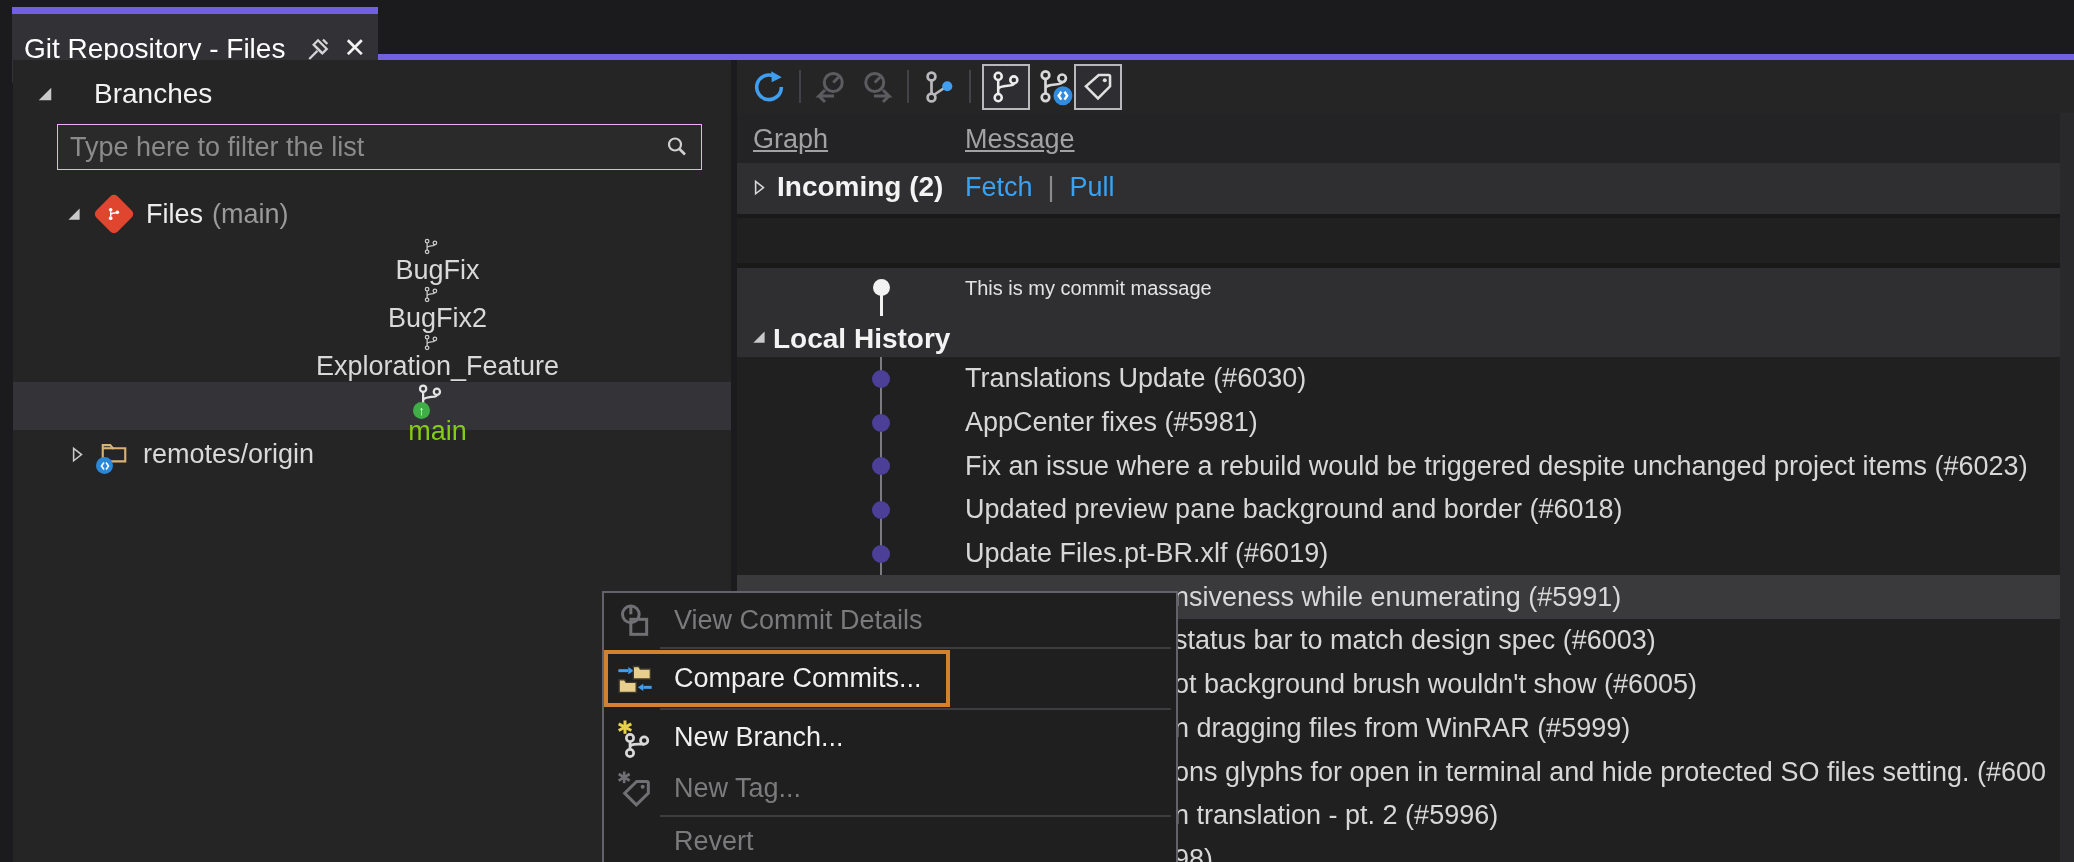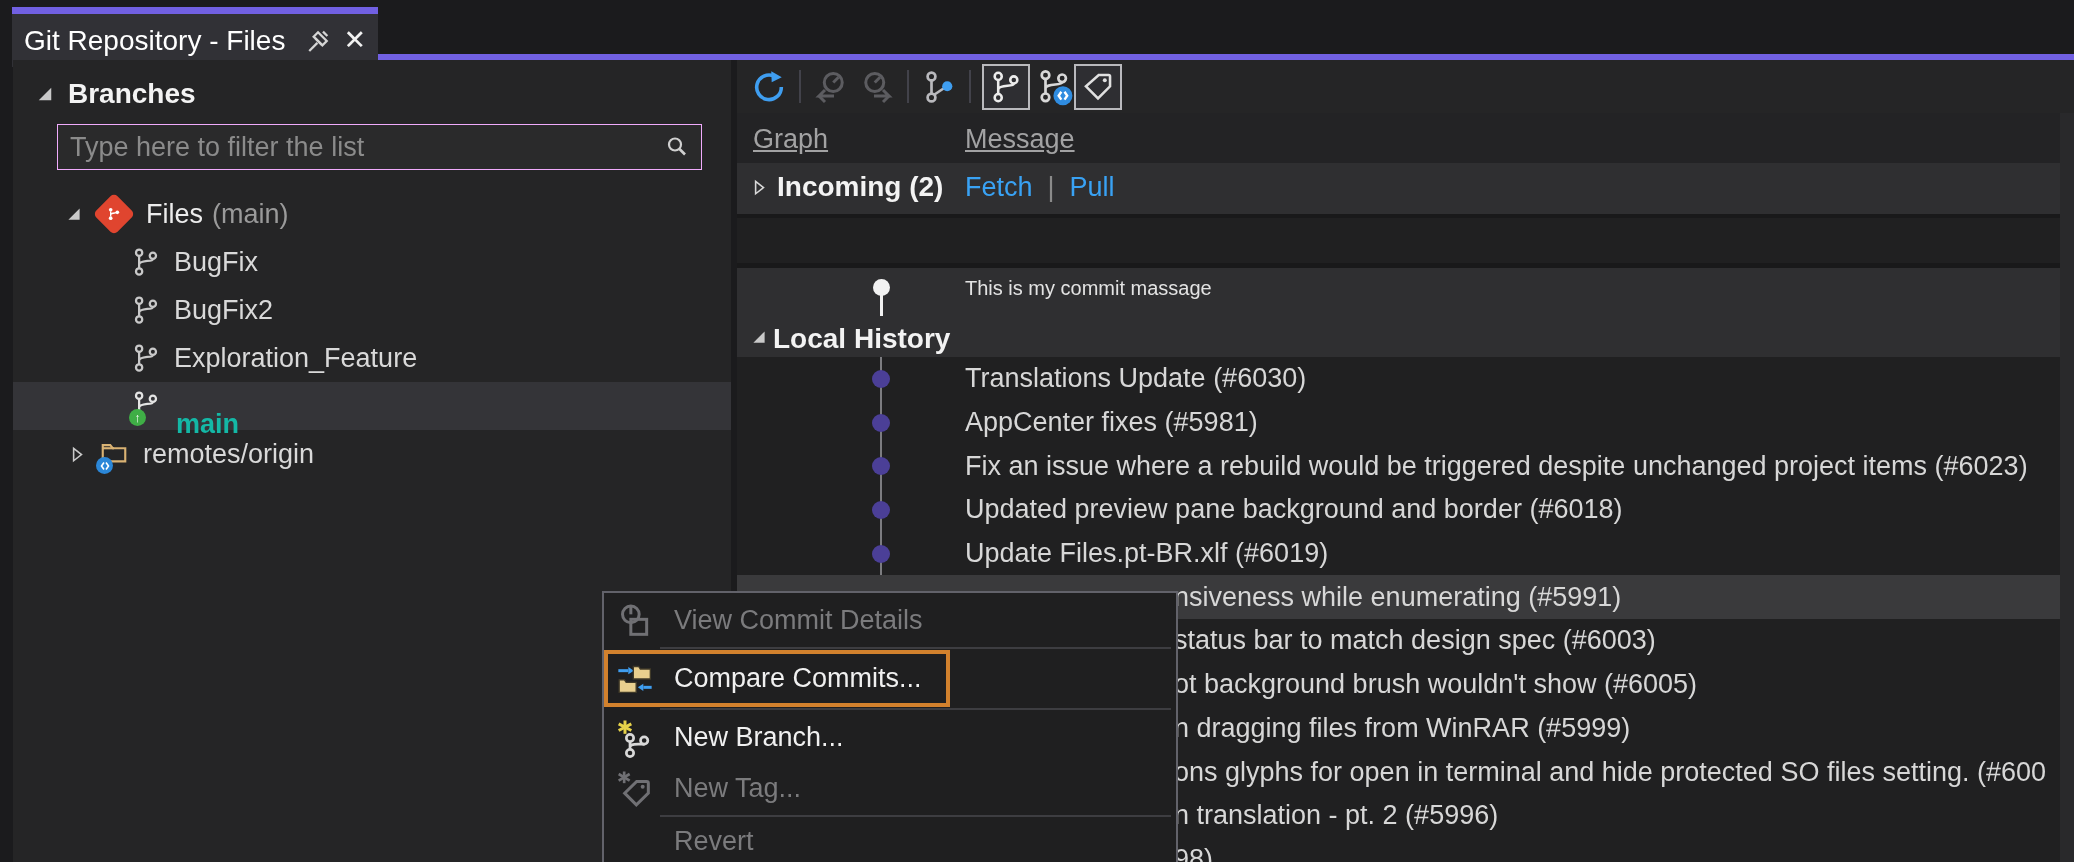--- a/index.html
+++ b/index.html
@@ -4,43 +4,43 @@
 <style>
   html,body{margin:0;padding:0;background:#1b1b1d;}
   .screen{position:relative;width:2074px;height:862px;overflow:hidden;
           background:#1b1b1d;font-family:"Liberation Sans",sans-serif;
           -webkit-font-smoothing:antialiased;}
   .abs{position:absolute;}
 
   
   .tab{left:12px;top:7px;width:366px;height:52px;}
   .tab-accent{height:7px;background:#7160e2;}
-  .tab-body{height:37px;background:#313136;display:flex;align-items:center;padding:8px 12px;}
+  .tab-body{height:37px;background:#313136;display:flex;align-items:center;padding:16px 12px;}
   .tab-title{font-size:28px;color:#ffffff;flex:1;white-space:nowrap;}
   .tab-ico{width:30px;height:30px;margin-left:12px;flex:none;}
   .close-glyph{font-size:27px;color:#f2f2f2;margin-left:10px;line-height:1;}
   .top-line{left:378px;top:54px;width:1696px;height:6px;background:#7160e2;}
 
   
   .left-panel{left:13px;top:60px;width:718px;height:802px;background:#252526;}
   .branches-hdr{position:absolute;left:22px;top:18px;display:flex;align-items:center;gap:13px;}
-  .branches-hdr span{font-size:28px;font-weight:bold;color:#f3f3f3;}
+  .branches-hdr span{font-size:28px;font-weight:normal;color:#f3f3f3;margin-left:26px;}
   .tri{flex:none;}
   .filter-box{position:absolute;left:44px;top:64px;width:645px;height:46px;background:#2a2a2b;
               border:1px solid #f0abfc;display:flex;align-items:center;box-sizing:border-box;}
   .filter-box .ph{flex:1;padding-left:12px;font-size:27px;color:#8b8b8b;white-space:nowrap;overflow:hidden;}
   .tree{position:absolute;left:0;top:130px;width:100%;}
   .trow{height:48px;display:flex;align-items:center;font-size:27px;color:#d9d9d9;white-space:nowrap;}
   .trow .lbl{margin-left:13px;}
   .trow .sfx{margin-left:9px;color:#9a9a9a;}
   .t-root{padding-left:52px;}
-  .t-branch{padding-left:118px;}
+  .t-branch{padding-left:118px;flex-direction:column;}
   .t-remote{padding-left:55px;}
   .t-sel{background:#343438;}
-  .t-sel .lbl{font-weight:bold;color:#14b8a6;margin-top:36px;}
+  .t-sel .lbl{font-weight:normal;color:#84cc16;}
   .git-logo{width:30px;height:30px;background:#e0452f;border-radius:5px;transform:rotate(45deg);
             margin:0 4px 0 16px;display:flex;align-items:center;justify-content:center;flex:none;}
   .git-logo svg{transform:rotate(-45deg);}
   .ico-wrap{position:relative;flex:none;width:32px;height:34px;}
   .badge{position:absolute;width:17px;height:17px;border-radius:50%;display:flex;align-items:center;
          justify-content:center;left:-2px;bottom:-3px;}
   .badge-green{background:#3fae46;color:#fff;font-size:13px;font-weight:bold;line-height:1;}
   .badge-blue{background:#2b87d8;}
 
   

